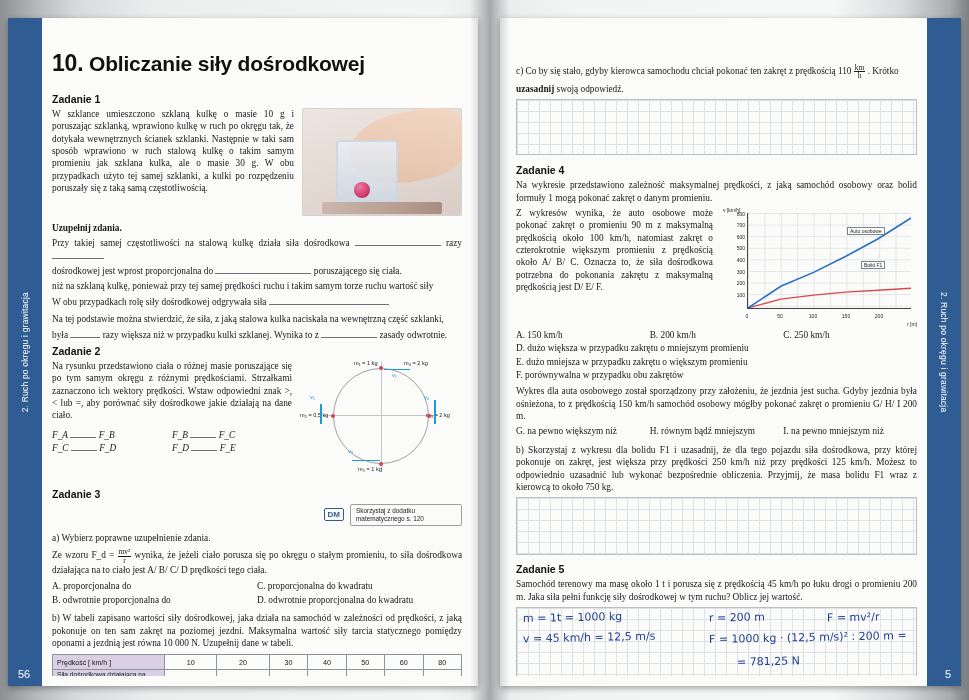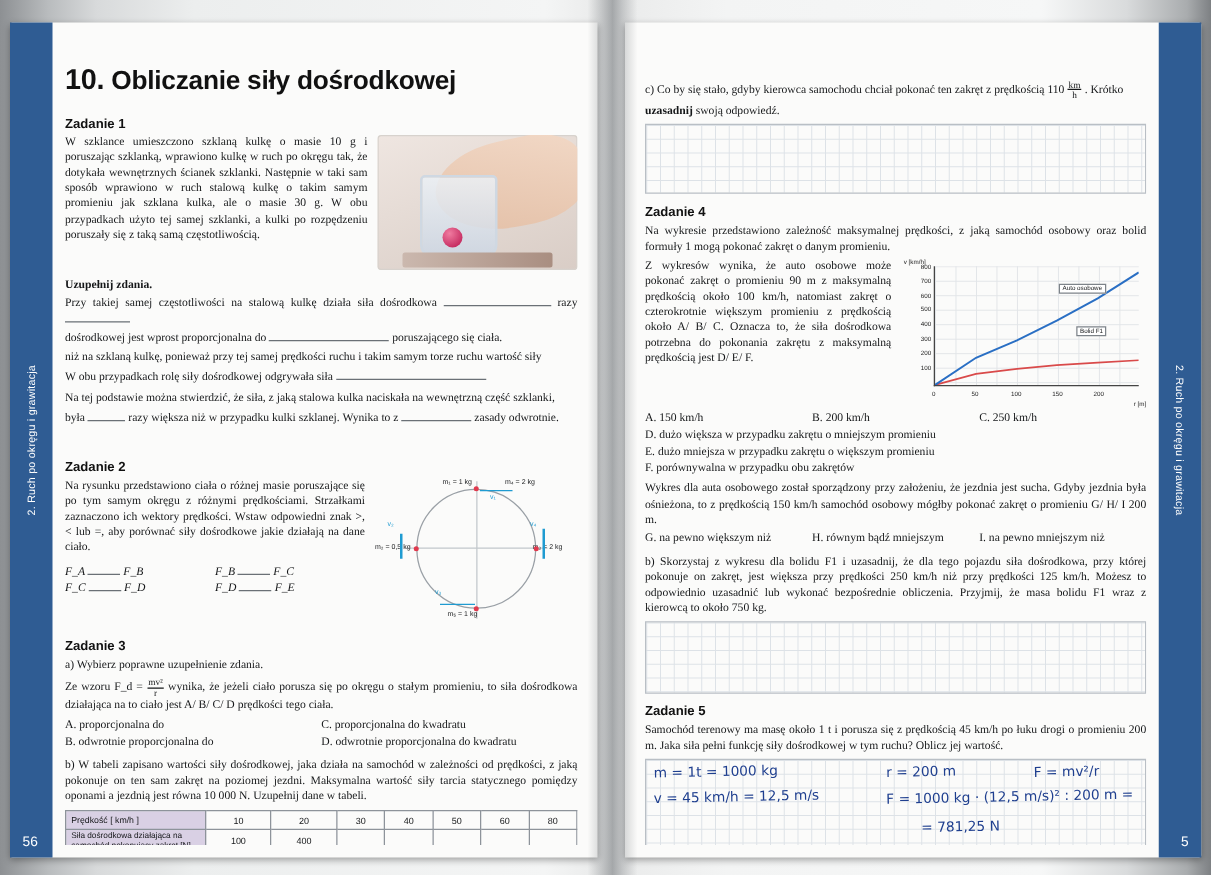--- a/index.html
+++ b/index.html
@@ -234,21 +234,21 @@
     </p>
     <p style="margin-top:5px">Na tej podstawie można stwierdzić, że siła, z jaką stalowa kulka naciskała na wewnętrzną część szklanki,</p>
     <p>
       <span>była</span>
       <span class="fillline" style="width:30px"></span>
       <span>razy większa niż w przypadku kulki szklanej. Wynika to z</span>
       <span class="fillline" style="width:56px"></span>
       <span>zasady odwrotnie.</span>
     </p>
 
-    <div class="task-h" style="margin-top:27px">Zadanie 2</div>
+    <div class="task-h" style="margin-top:4px">Zadanie 2</div>
     <div class="row">
       <div class="col-text">
         <p>Na rysunku przedstawiono ciała o różnej masie poruszające się po tym samym okręgu z różnymi prędkościami. Strzałkami zaznaczono ich wektory prędkości. Wstaw odpowiedni znak &gt;, &lt; lub =, aby porównać siły dośrodkowe jakie działają na dane ciało.</p>
         <div class="two" style="margin-top:7px">
           <div>
             <p class="tight">
               <i>F_A</i>
               <span class="fillline" style="width:26px"></span>
               <i>F_B</i>
             </p>
@@ -295,20 +295,24 @@
         <div class="arrow" style="left:52px; top:100px; width:28px; height:1.5px;"></div>
         <div class="lbl" style="left:92px; top:12px; color:#1f9bd1;">v₁</div>
         <div class="lbl" style="left:10px; top:34px; color:#1f9bd1;">v₂</div>
         <div class="lbl" style="left:48px; top:88px; color:#1f9bd1;">v₃</div>
         <div class="lbl" style="left:124px; top:34px; color:#1f9bd1;">v₄</div>
       </div>
     </div>
 
     <div class="task-h" style="margin-top:10px">Zadanie 3</div>
 
+    <div class="dm-row">
+      <span class="dm-badge">DM</span>
+      <span class="dm-box">Skorzystaj z dodatku matematycznego s. 120</span>
+    </div>
 
     <p>a) Wybierz poprawne uzupełnienie zdania.</p>
     <p style="margin-top:4px">
       <span>Ze wzoru F_d =</span>
       <span class="frac">
         <span class="n">mv²</span>
         <span class="d">r</span>
       </span>
       <span>wynika, że jeżeli ciało porusza się po okręgu o stałym promieniu, to siła dośrodkowa działająca na to ciało jest A/ B/ C/ D prędkości tego ciała.</span>
     </p>

